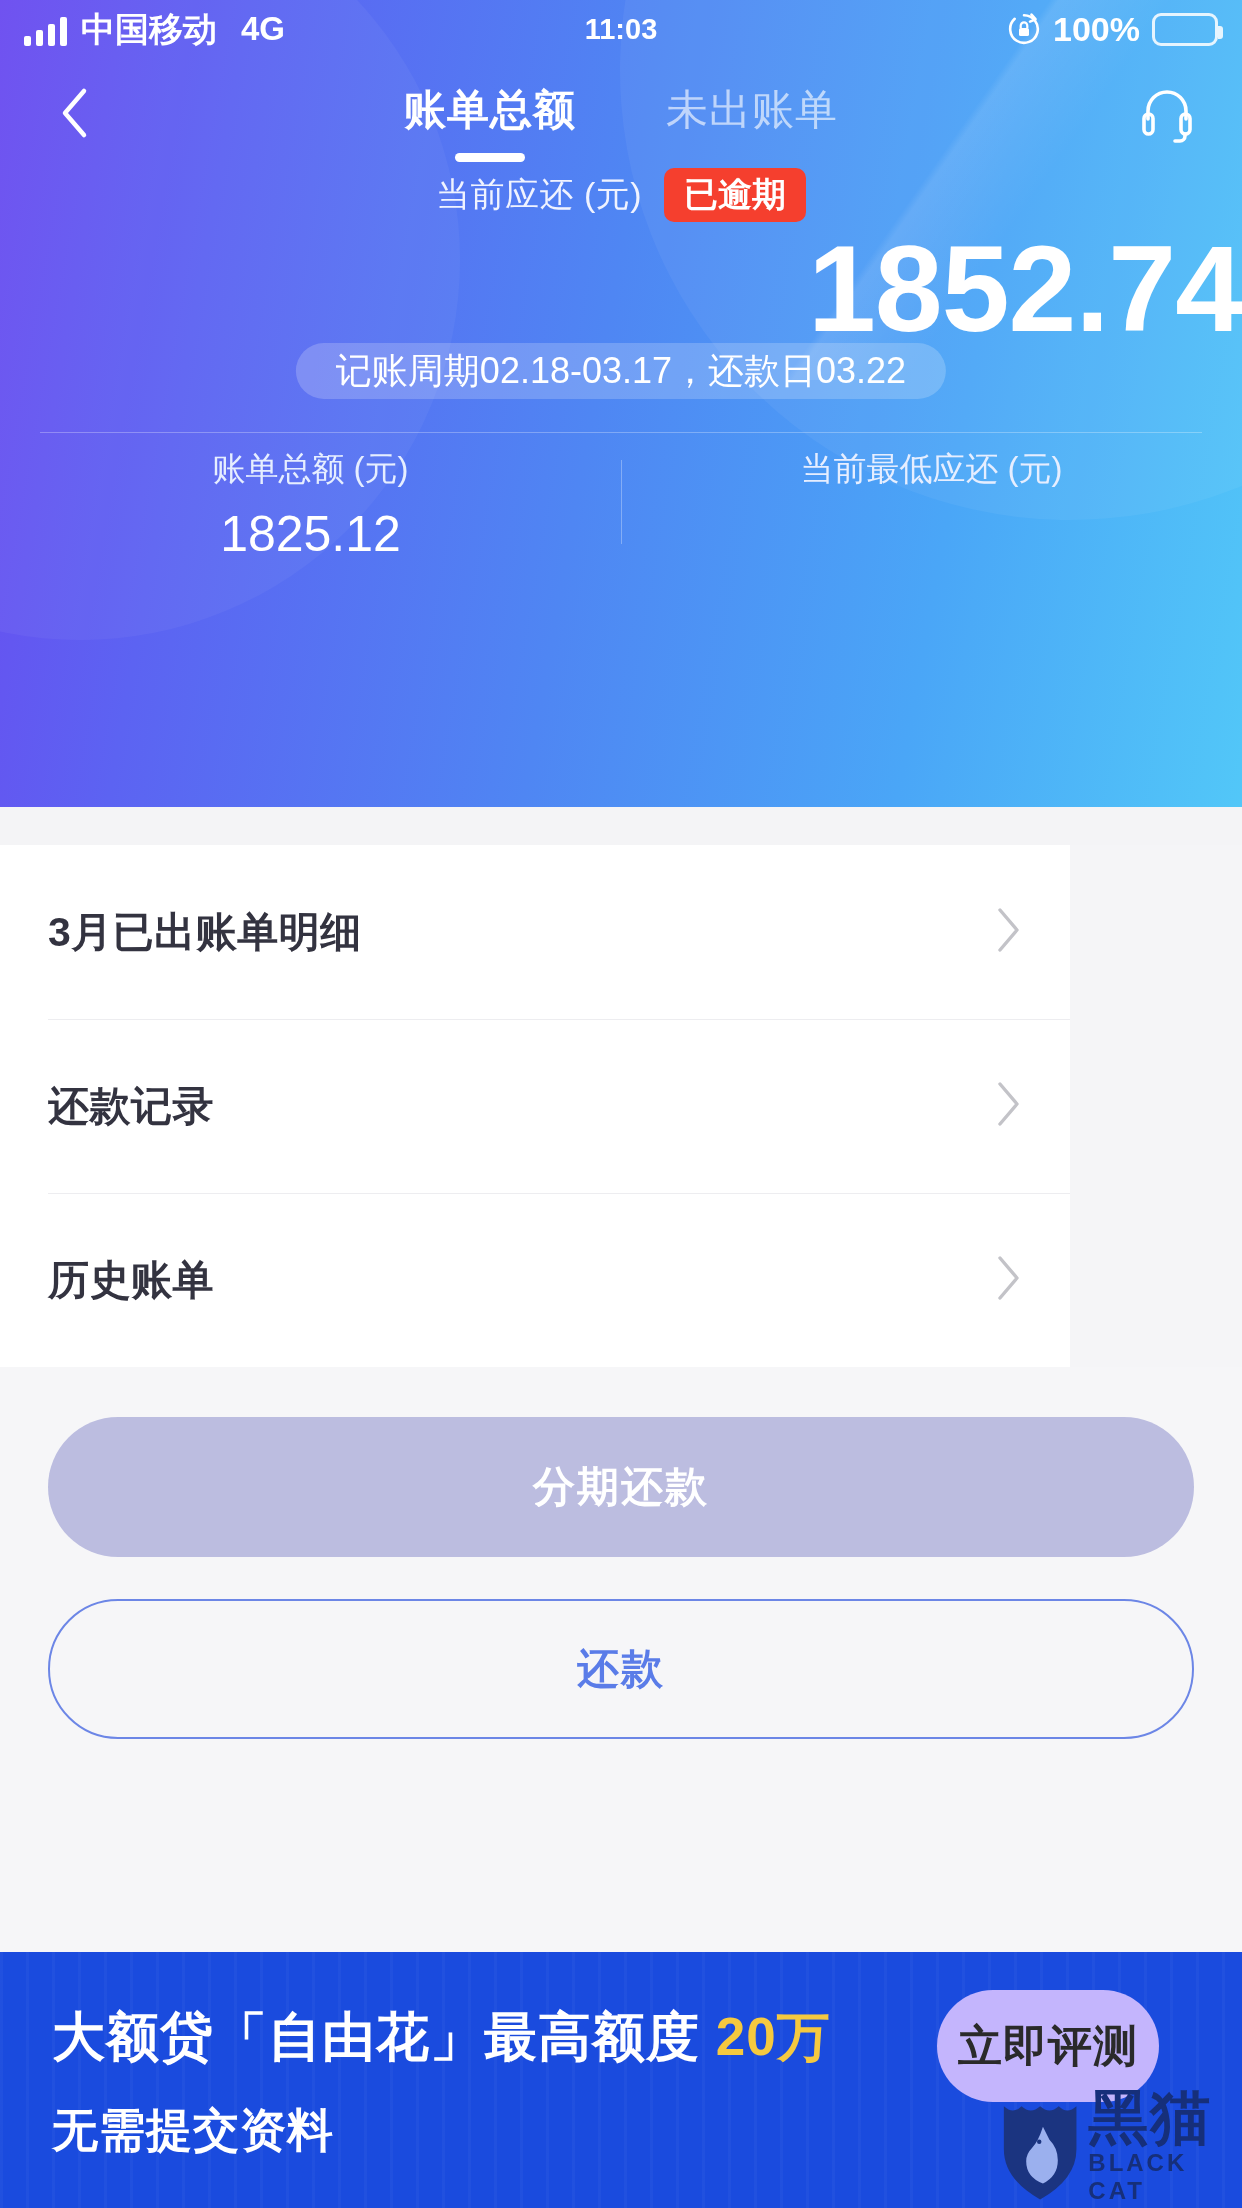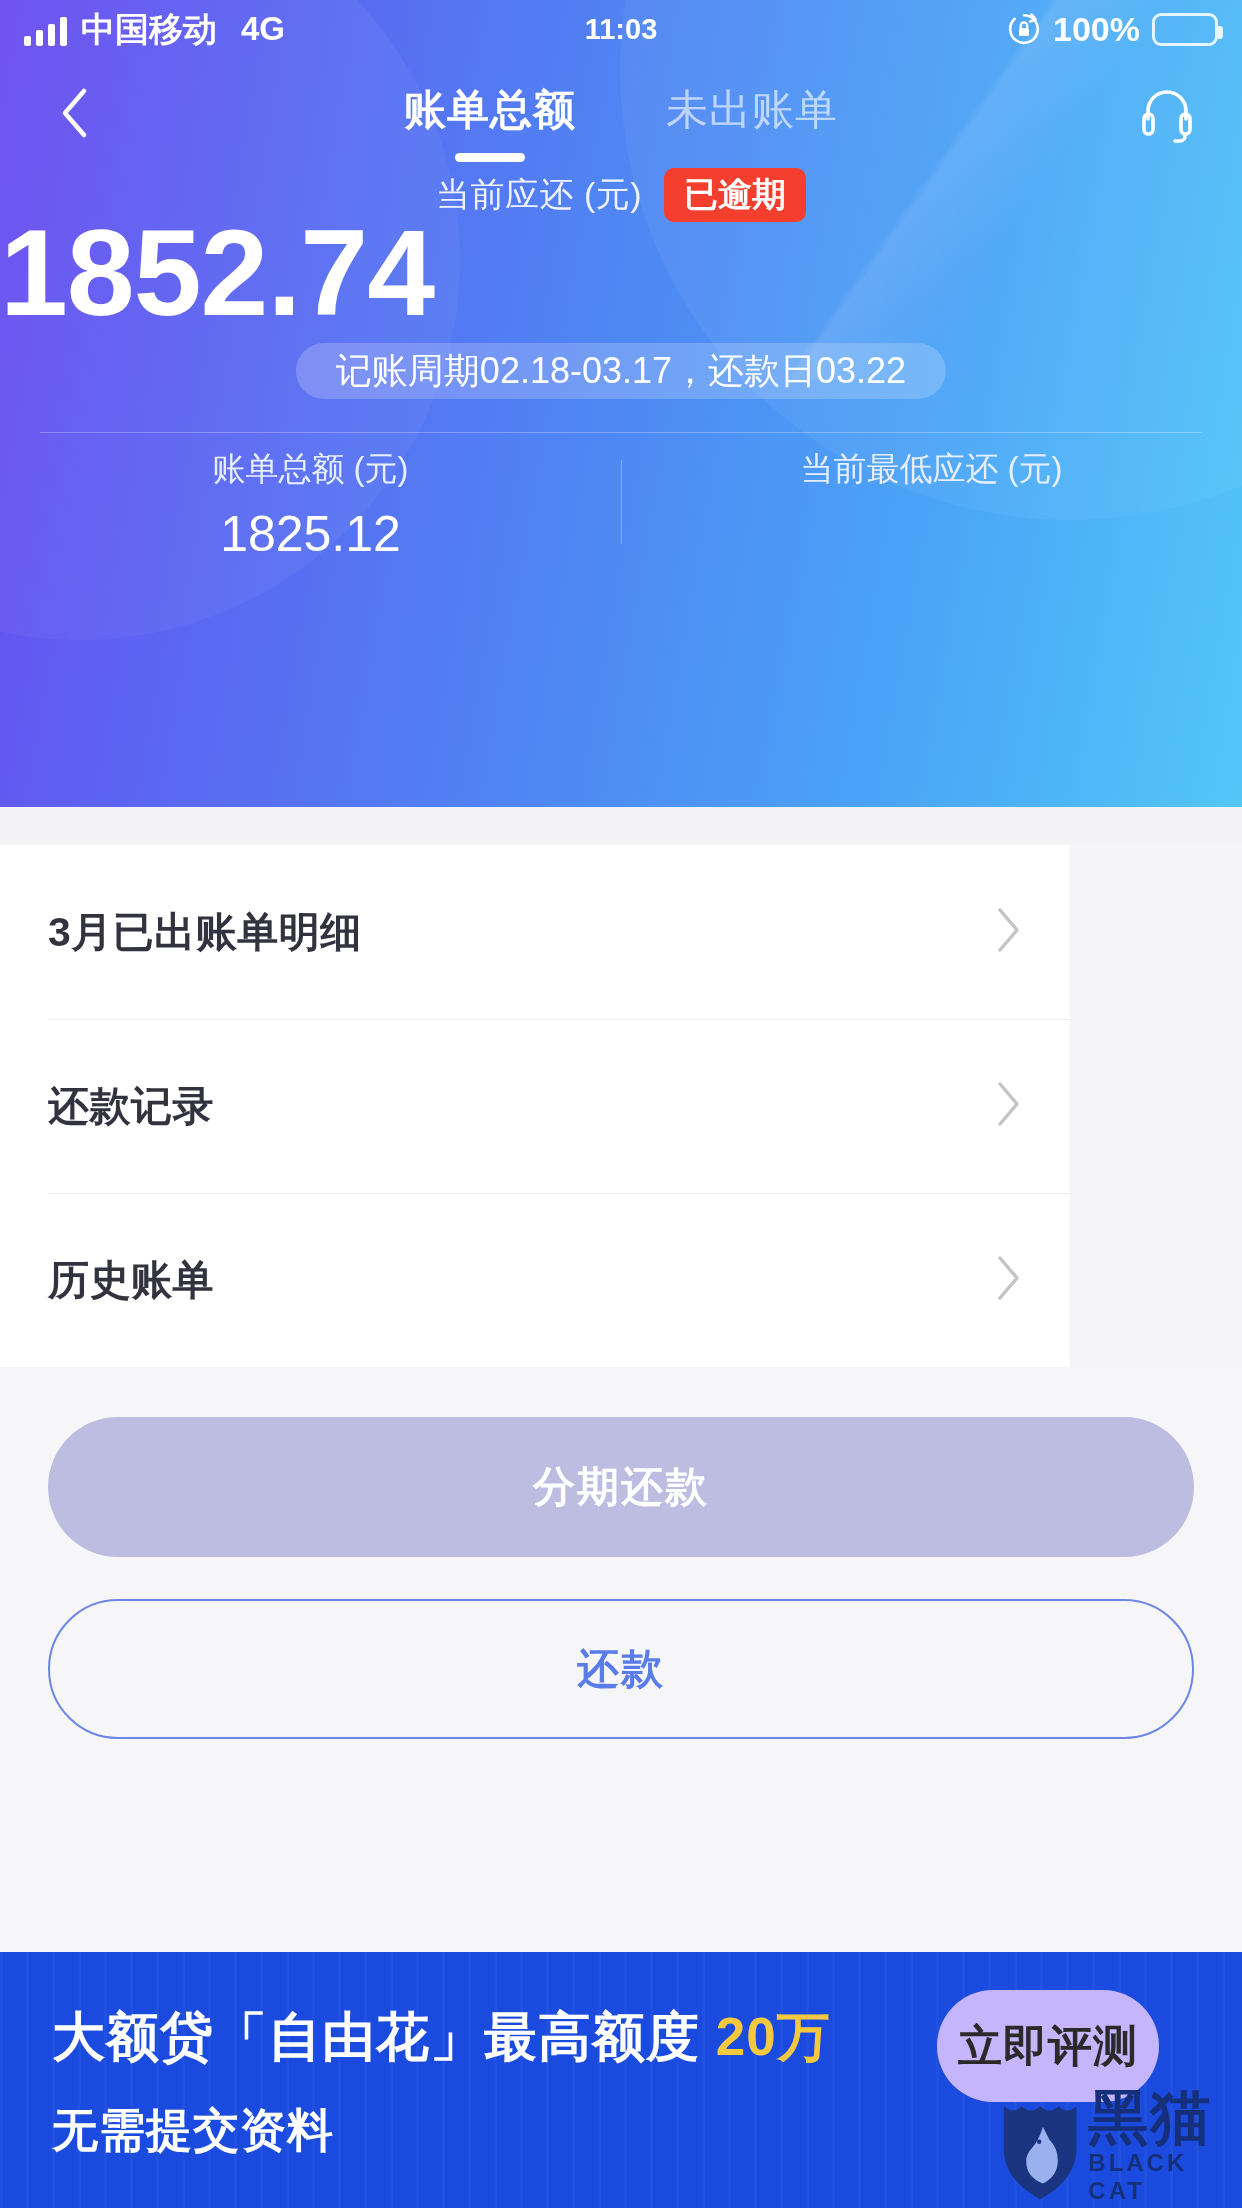--- a/index.html
+++ b/index.html
@@ -98,22 +98,22 @@
   .due-row {
     position:absolute; left:0; right:0; top:168px;
     display:flex; align-items:center; justify-content:center; gap:22px;
   }
   .due-label { color:#f0f3ff; font-size:34px; letter-spacing:0.5px; }
   .overdue-badge {
     background:#f53f2e; color:#fff; font-size:34px; font-weight:bold;
     padding:9px 20px 11px; border-radius:10px; line-height:1;
   }
   .due-amount {
-    position:absolute; left:0; right:0; top:206px;
-    text-align:left; color:#fff;
+    position:absolute; left:0; right:0; top:222px;
+    text-align:right; color:#fff;
     font-size:122px; font-weight:bold; letter-spacing:-1px; line-height:1.1;
   }
   .cycle-pill {
     position:absolute; left:50%; transform:translateX(-50%); top:343px;
     background:rgba(255,255,255,0.20);
     border-radius:48px; padding:10px 40px;
     color:#fff; font-size:36px; white-space:nowrap; line-height:1;
   }
   .hero-divider {
     position:absolute; left:40px; top:432px; width:1162px; height:1px;

